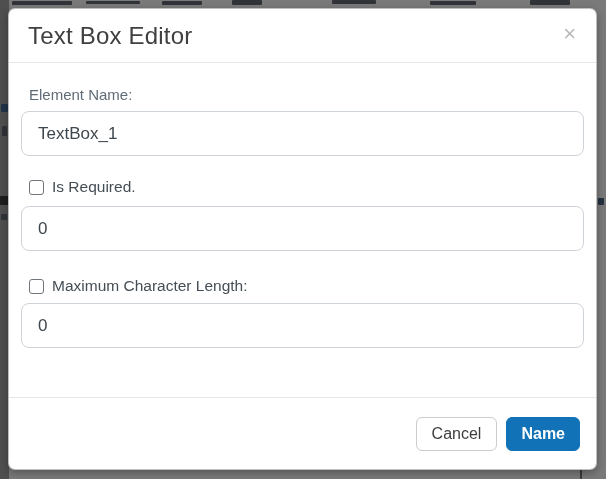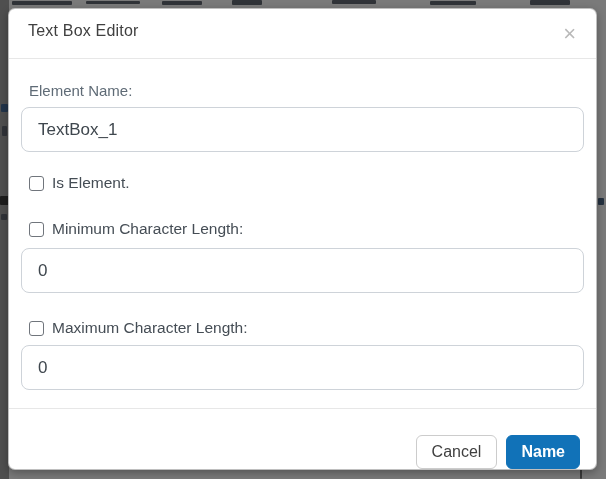--- a/index.html
+++ b/index.html
@@ -49,21 +49,21 @@
     border:1px solid rgba(0,0,0,.25);
     border-radius:7px;
     box-shadow:0 3px 9px rgba(0,0,0,.3);
     display:flex; flex-direction:column;
   }
   .modal-header{
     display:flex; align-items:flex-start; justify-content:space-between;
     padding:13px 16px 12px 19px;
     border-bottom:1px solid var(--divider);
   }
-  .modal-title{ font-size:16px; font-weight:400; color:var(--title-color); letter-spacing:.2px; }
+  .modal-title{ font-size:24px; font-weight:400; color:var(--title-color); letter-spacing:.2px; }
   .close-btn{
     background:none; border:none; cursor:pointer;
     font-size:22px; line-height:20px; color:var(--close-color);
     font-family:"Liberation Sans",sans-serif; padding:2px 4px;
   }
   .modal-body{ padding:12px 12px 18px 12px; flex:1 1 auto; }
   .field-label{
     display:block; margin:11px 0 8px 8px;
     font-size:15px; color:var(--label-color);
   }
@@ -84,21 +84,21 @@
   .check-row .check-label{ font-size:15.5px; color:var(--check-label-color); }
   .row-required{ margin-top:22px; }
   .row-min{ margin-top:28px; }
   .row-max{ margin-top:26px; }
   .input-min{ margin-top:10px; }
   .input-max{ margin-top:8px; }
   .input-name{ margin-top:4px; }
   .modal-footer{
     border-top:1px solid var(--divider);
     padding:0 16px; height:72px;
-    display:flex; align-items:flex-end; justify-content:flex-end; gap:9px;
+    display:flex; align-items:center; justify-content:flex-end; gap:9px;
   }
   .btn{
     height:34px; border-radius:6px; font-size:16px; cursor:pointer;
     font-family:"Liberation Sans","DejaVu Sans",sans-serif;
     padding:0 15px; line-height:32px;
   }
   .btn-cancel{ background:#fff; border:1px solid var(--cancel-border); color:var(--cancel-text); }
   .btn-save{ background:var(--save-bg); border:1px solid var(--save-bg); color:var(--save-text); font-weight:700; padding:0 14px; }
 </style>
 </head>
@@ -128,27 +128,23 @@
     <button class="close-btn">×</button>
   </div>
 
   <div class="modal-body">
 
     <label class="field-label">Element Name:</label>
     <input class="text-input input-name" type="text" value="TextBox_1" style="">
 
     <div class="check-row row-required">
       <input type="checkbox" style="">
-      <span class="check-label">Is Element.</span>
+      <span class="check-label">Is Required.</span>
     </div>
 
-    <div class="check-row row-min">
-      <input type="checkbox" style="">
-      <span class="check-label">Minimum Character Length:</span>
-    </div>
     <input class="text-input input-min" type="text" value="0" style="">
 
     <div class="check-row row-max">
       <input type="checkbox" style="">
       <span class="check-label">Maximum Character Length:</span>
     </div>
     <input class="text-input input-max" type="text" value="0" style="">
 
   </div>
 

